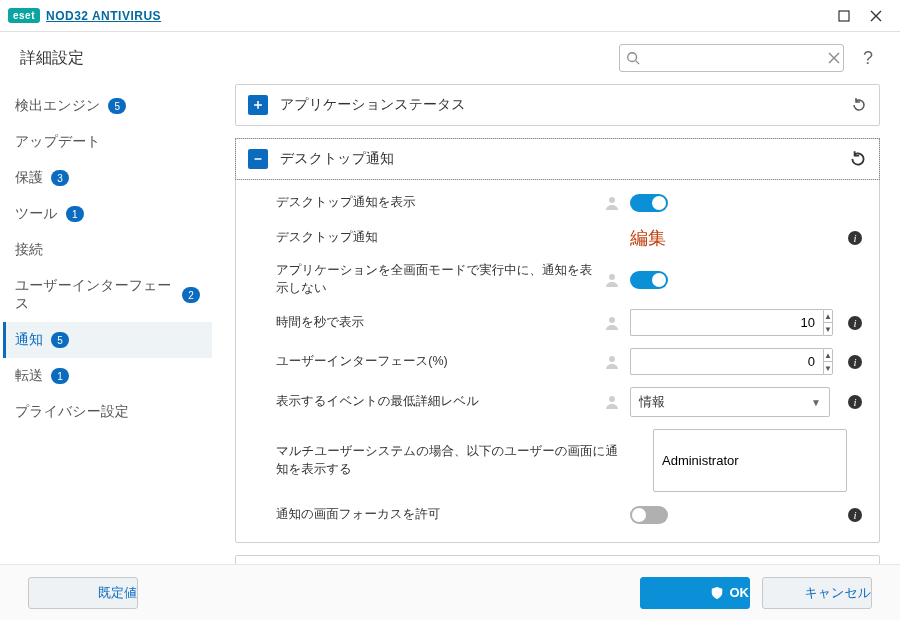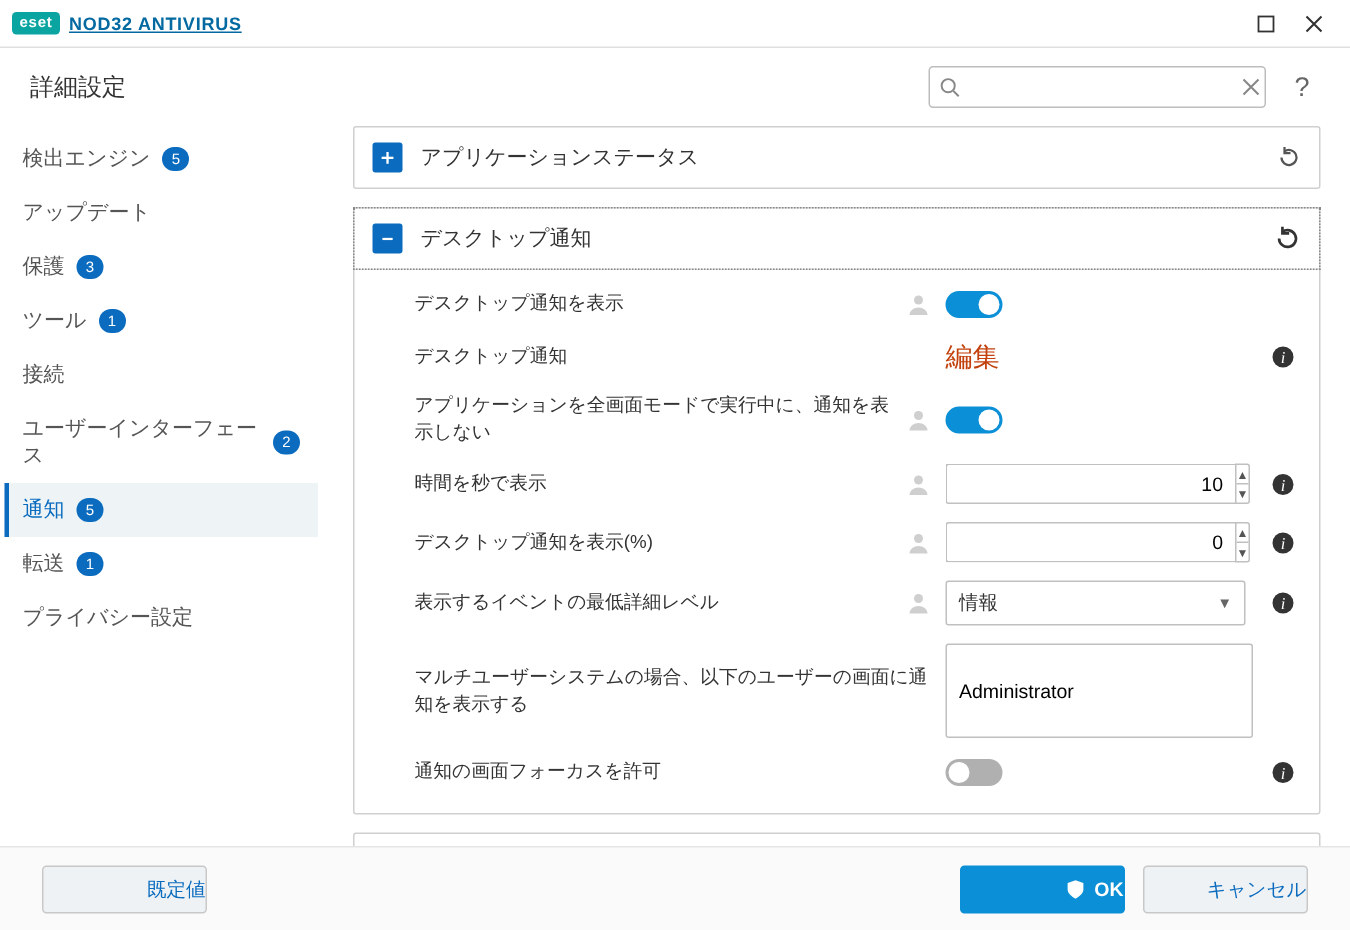--- a/index.html
+++ b/index.html
@@ -58,21 +58,21 @@
   
   .numfield { display:flex; width: 200px; }
   .numfield input { flex:1; border:1px solid #c0c0c0; border-right:none; border-radius:2px 0 0 2px; text-align:right; padding: 5px 8px; font-size:13px; outline:none;}
   .spinbtns { display:flex; flex-direction:column; border:1px solid #c0c0c0; border-radius:0 2px 2px 0; width:18px;}
   .spinbtns div { flex:1; display:flex; align-items:center; justify-content:center; font-size:8px; color:#555; cursor:pointer;}
   .spinbtns div:first-child { border-bottom:1px solid #c0c0c0;}
   
   .selectfield { width:200px; border:1px solid #c0c0c0; border-radius:2px; padding:5px 8px; display:flex; align-items:center; justify-content:space-between; cursor:pointer; background:#fff;}
   .selectfield .chev { color:#666; font-size:10px;}
   
-  .textfield { width:220px; border:1px solid #c0c0c0; border-radius:2px; padding:23px 8px; font-size:13px; outline:none;}
+  .textfield { width:220px; border:1px solid #c0c0c0; border-radius:2px; padding:23px 8px; font-size:13px; outline:none;margin-left:23px;}
   
   
   .footer { height: 56px; border-top: 1px solid #e5e5e5; display:flex; align-items:center; padding: 0 28px; gap:12px; background:#fafafa;}
   .footer .spacer { flex:1; }
   .btn { min-width: 110px; height: 32px; border-radius:3px; border:1px solid #c8c8c8; background:#eef2f5; color:#0b6cbf; display:flex; align-items:center; justify-content:flex-end; gap:6px; cursor:pointer; font-size:13px;}
   .btn.primary { background:#0b8fd6; color:#fff; border-color:#0b8fd6; font-weight:600;}
   
   svg { display:block; }
 </style>
 </head>
@@ -246,21 +246,21 @@
           </div>
           <div class="info">
               <svg width="16" height="16" viewBox="0 0 16 16">
                 <circle cx="8" cy="8" r="7" fill="#333"></circle>
                 <text x="8" y="12" text-anchor="middle" fill="#fff" font-size="11" font-family="serif" font-style="italic">i</text>
               </svg>
             </div>
         </div>
 
         <div class="setting-row">
-          <div class="label">デスクトップ通知を表示(%)</div>
+          <div class="label">ユーザーインターフェース(%)</div>
           <span class="usericon">
               <svg width="16" height="16" viewBox="0 0 16 16">
                 <circle cx="8" cy="5" r="3" fill="#cfcfcf"></circle>
                 <path d="M2 15c0-3 3-5 6-5s6 2 6 5" fill="#cfcfcf"></path>
               </svg>
             </span>
           <div class="ctrl-slot">
             <div class="numfield">
               <input type="text" value="0" style="">
               <div class="spinbtns">

